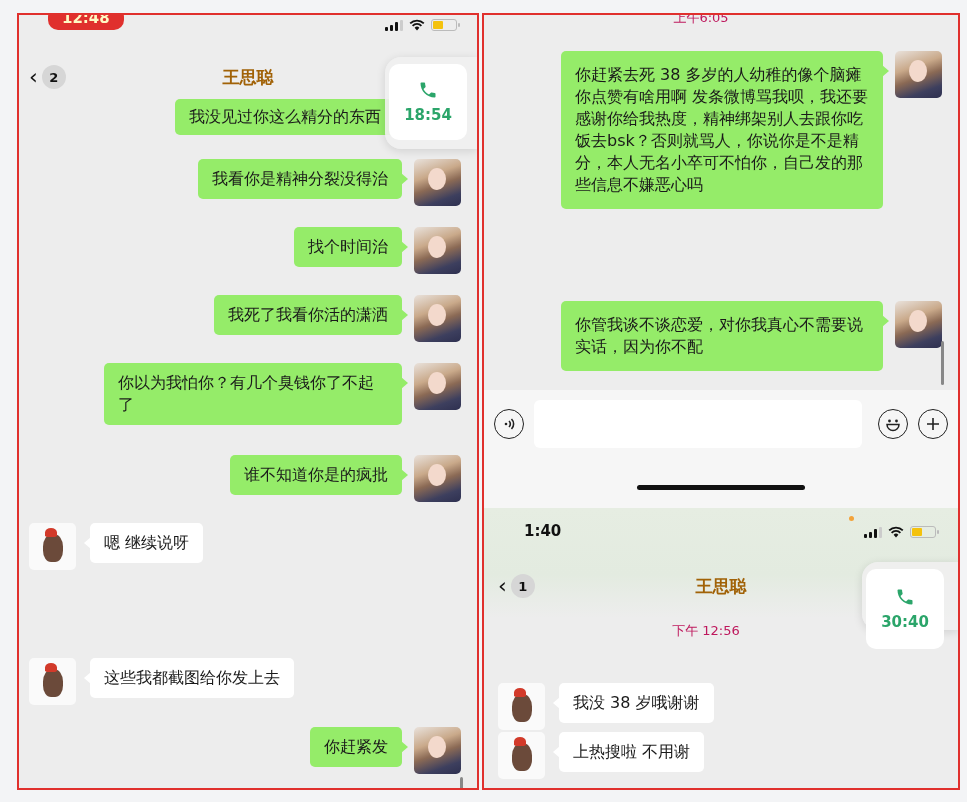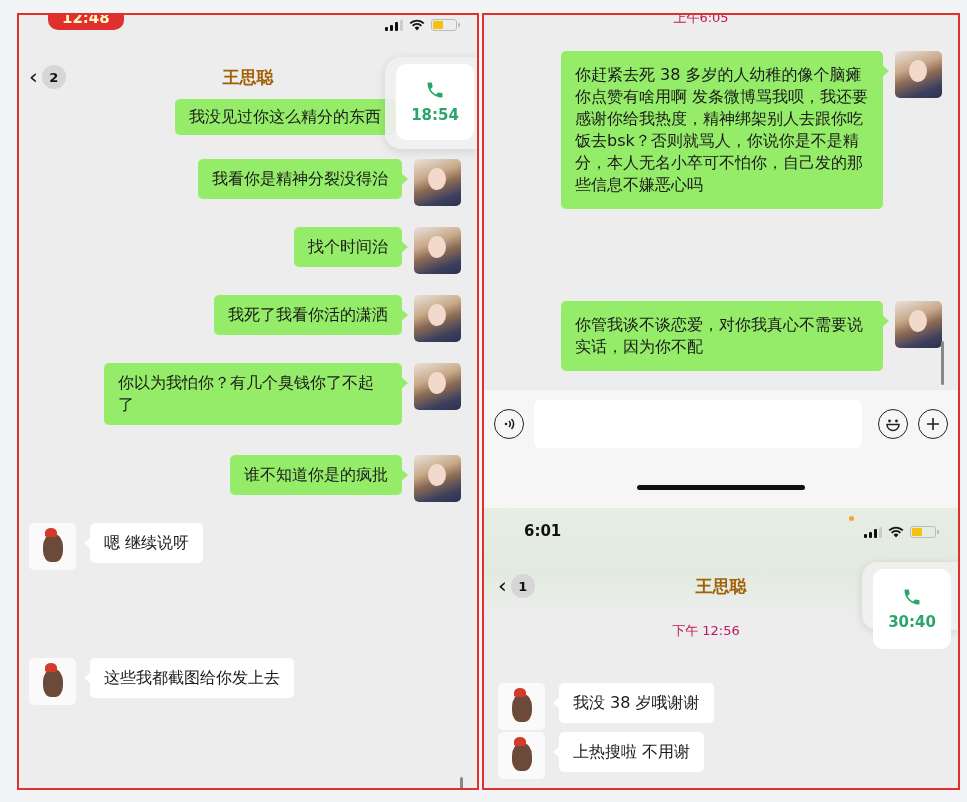--- a/index.html
+++ b/index.html
@@ -23,21 +23,21 @@
   .battery .lvl { width: 45%; height: 100%; background: #f4c20d; border-radius: 1px; }
 
   
   .navbar { position: absolute; left: 0; right: 0; height: 44px; display: flex; align-items: center; justify-content: center; }
   .back { position: absolute; left: 10px; display: flex; align-items: center; gap: 4px; cursor: pointer; }
   .back .chev { font-size: 22px; color: #111; line-height: 1; }
   .back .badge { width: 24px; height: 24px; border-radius: 50%; background: #d6d6d6; color: #111; font-size: 13px; font-weight: bold; display: flex; align-items: center; justify-content: center; }
   .nav-title { font-size: 17px; font-weight: bold; color: #a16207; }
 
   
-  .call-float { position: absolute; width: 92px; height: 92px; background: rgba(240,240,240,0.9); border-radius: 16px 0 0 16px; box-shadow: 0 2px 10px rgba(0,0,0,0.12); padding: 7px 11px; }
+  .call-float { position: absolute; width: 92px; height: 92px; background: rgba(240,240,240,0.9); border-radius: 16px 0 0 16px; box-shadow: 0 2px 10px rgba(0,0,0,0.12); padding: 7px 4px; }
   .call-card { background: #fff; border-radius: 10px; width: 78px; height: 76px; display: flex; flex-direction: column; align-items: center; justify-content: center; gap: 6px; }
   .call-time { color: #2ba56a; font-size: 15px; font-weight: bold; }
 
   
   .msg { position: absolute; display: flex; align-items: flex-start; }
   .msg.out { right: 16px; flex-direction: row; }
   .msg.in { left: 10px; }
   .bubble { font-size: 16px; line-height: 22px; padding: 9px 14px; border-radius: 5px; position: relative; }
   .out .bubble { background: #95ec69; margin-right: 12px; }
   .out .bubble::after { content: ""; position: absolute; right: -6px; top: 14px; border-left: 7px solid #95ec69; border-top: 6px solid transparent; border-bottom: 6px solid transparent; }
@@ -132,20 +132,24 @@
     <div class="avatar avatar-woman"></div>
   </div>
   <div class="msg in" style="top:508px;">
     <div class="avatar avatar-bear"></div>
     <div class="bubble">嗯 继续说呀</div>
   </div>
   <div class="msg in" style="top:643px;">
     <div class="avatar avatar-bear"></div>
     <div class="bubble">这些我都截图给你发上去</div>
   </div>
+  <div class="msg out" style="top:712px;">
+    <div class="bubble">你赶紧发</div>
+    <div class="avatar avatar-woman"></div>
+  </div>
   <div class="scrollbar" style="right:14px; top:762px; height:14px;"></div>
 </div>
 
 <div class="panel panel-right">
   <div class="timestamp" style="top:-6px; left:-40px;">上午6:05</div>
 
   <div class="msg out" style="top:36px;">
     <div class="bubble" style="width:322px; padding:13px 14px;">你赶紧去死 38 多岁的人幼稚的像个脑瘫 你点赞有啥用啊 发条微博骂我呗，我还要感谢你给我热度，精神绑架别人去跟你吃饭去bsk？否则就骂人，你说你是不是精分，本人无名小卒可不怕你，自己发的那些信息不嫌恶心吗</div>
     <div class="avatar avatar-woman"></div>
   </div>
@@ -176,21 +180,21 @@
         <svg width="16" height="16" viewBox="0 0 16 16">
             <path d="M8 2 V14 M2 8 H14" stroke="#222" stroke-width="1.6"></path>
           </svg>
       </div>
     </div>
     <div class="home-indicator" style="top:95px;"></div>
   </div>
 
   <div class="second-shot">
     <div class="second-header"></div>
-    <span class="sb-time">6:01</span>
+    <span class="sb-time">1:40</span>
     <span class="orange-dot"></span>
     <div class="status-icons" style="top:18px; right:22px;">
       <div class="signal">
           <span></span>
           <span></span>
           <span></span>
           <span></span>
         </div>
       <svg class="wifi" viewBox="0 0 16 12">
           <path d="M8 11.5 L5.6 8.8 A3.4 3.4 0 0 1 10.4 8.8 Z" fill="#111"></path>

